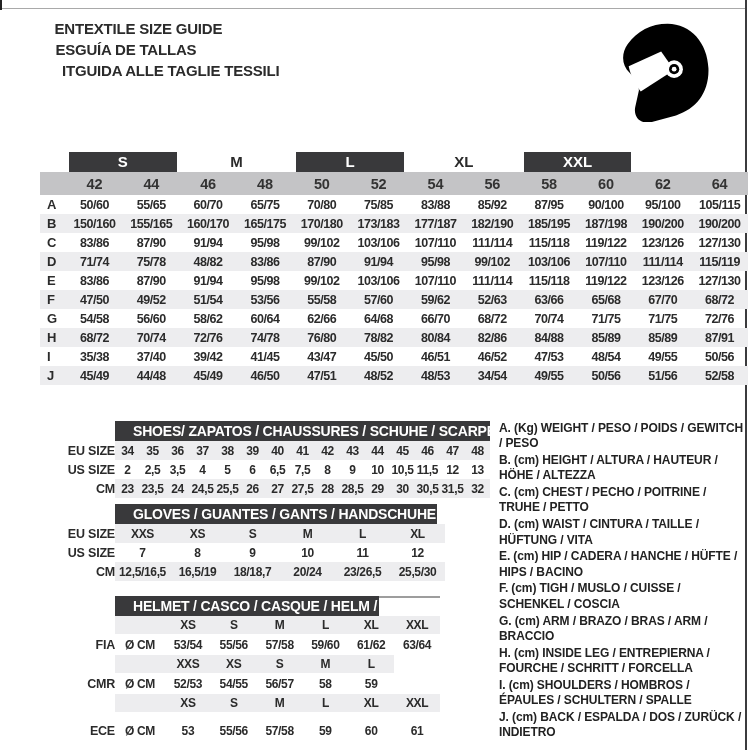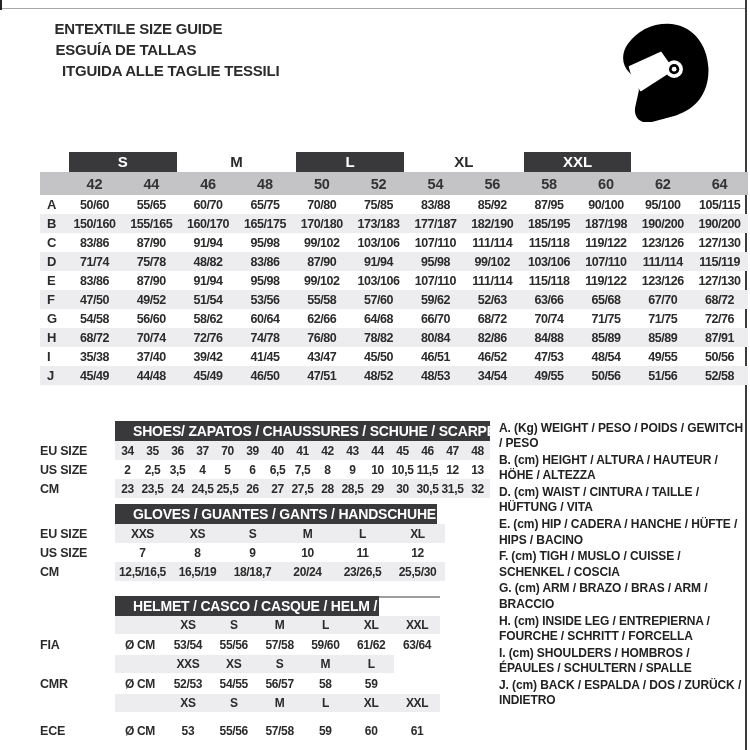--- a/index.html
+++ b/index.html
@@ -32,21 +32,21 @@
   .bar.dark{background:#39393b;color:#ffffff;}
   .bar.plain{color:#2b2b2b;}
   tr.bandrow{background:#c4c4c6;}
   tr.bandrow td{height:23px;font-size:14.5px;letter-spacing:-0.2px;color:#333;}
   .main tbody tr:nth-child(even){background:#ededef;}
   .main td.rl{text-align:left;padding-left:7px;font-size:13px;letter-spacing:0;}
 
   
   .sub{font-size:12px;letter-spacing:-0.35px;}
   .sub td{height:19px;}
-  .sub td.lab{text-align:left;background:#ffffff;font-size:12.5px;letter-spacing:-0.2px;}
+  .sub td.lab{text-align:right;background:#ffffff;font-size:12.5px;letter-spacing:-0.2px;}
   .hbar{background:#39393b;color:#ffffff;height:20px;line-height:20px;text-align:left;padding-left:18px;font-size:14px;letter-spacing:-0.2px;white-space:nowrap;overflow:hidden;}
   tr.grey{background:#ededef;}
   .shoes{position:absolute;left:40px;top:421px;width:450px;}
   .gloves{position:absolute;left:40px;top:504px;width:405px;}
   .gloves .hbar{margin-right:8px;}
   .helm{position:absolute;left:40px;top:596px;width:400px;}
   .helm .hwrap{display:flex;align-items:flex-start;}
   .helm .hbar{width:246px;flex:0 0 auto;}
   .helm .hline{flex:1;height:2px;background:#9d9d9d;margin-top:0;}
   .helm tr.sizes{background:#ededef;}
@@ -287,21 +287,21 @@
     <td colspan="15">
           <div class="hbar">SHOES/ ZAPATOS / CHAUSSURES / SCHUHE / SCARPE</div>
         </td>
   </tr>
   <tr class="grey">
     <td class="lab">EU SIZE</td>
   <td>34</td>
         <td>35</td>
         <td>36</td>
         <td>37</td>
-        <td>70</td>
+        <td>38</td>
         <td>39</td>
         <td>40</td>
         <td>41</td>
         <td>42</td>
         <td>43</td>
         <td>44</td>
         <td>45</td>
         <td>46</td>
         <td>47</td>
         <td>48</td>
@@ -460,20 +460,21 @@
         <td>59</td>
         <td>60</td>
         <td>61</td>
       </tr>
 </tbody>
   </table>
 
 <div class="legend">
   <div class="legend-item">A. (Kg) WEIGHT / PESO / POIDS / GEWITCH / PESO</div>
   <div class="legend-item">B. (cm) HEIGHT / ALTURA / HAUTEUR / HÖHE / ALTEZZA</div>
+  <div class="legend-item">C. (cm) CHEST / PECHO / POITRINE / TRUHE / PETTO</div>
   <div class="legend-item">D. (cm) WAIST / CINTURA / TAILLE / HÜFTUNG / VITA</div>
   <div class="legend-item">E. (cm) HIP / CADERA / HANCHE / HÜFTE / HIPS / BACINO</div>
   <div class="legend-item">F. (cm) TIGH / MUSLO / CUISSE / SCHENKEL / COSCIA</div>
   <div class="legend-item">G. (cm) ARM / BRAZO / BRAS / ARM / BRACCIO</div>
   <div class="legend-item">H. (cm) INSIDE LEG / ENTREPIERNA / FOURCHE / SCHRITT / FORCELLA</div>
   <div class="legend-item">I. (cm) SHOULDERS / HOMBROS / ÉPAULES / SCHULTERN / SPALLE</div>
   <div class="legend-item">J. (cm) BACK / ESPALDA / DOS / ZURÜCK / INDIETRO</div>
 </div>
 
 </body></html>

